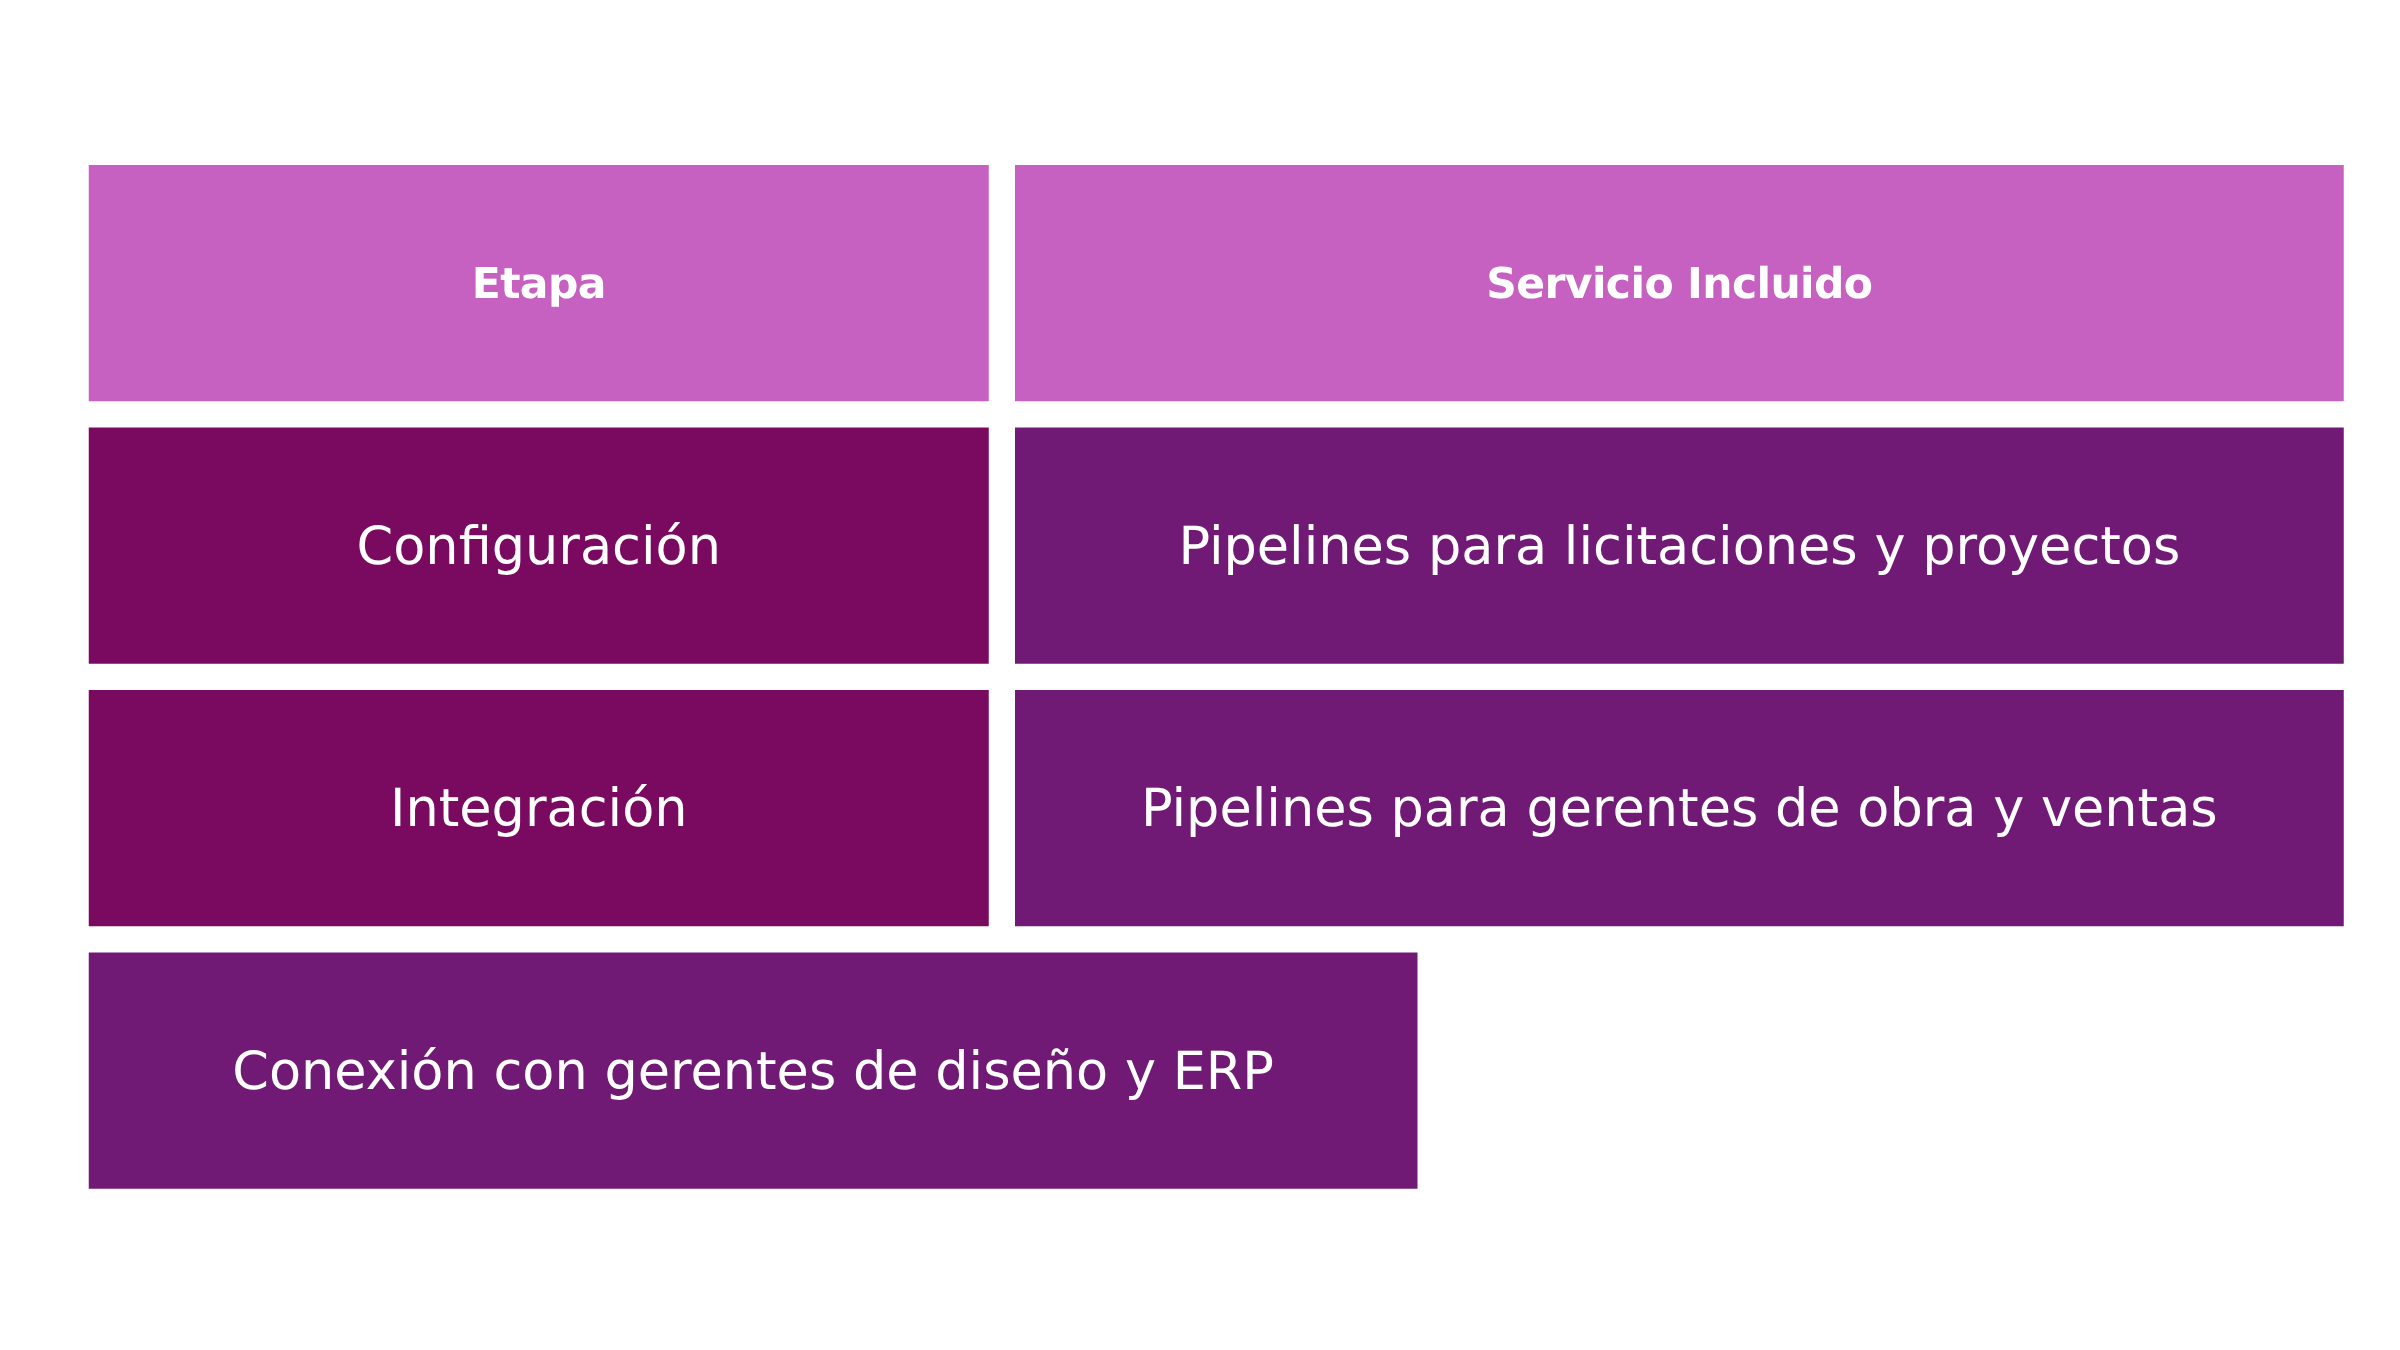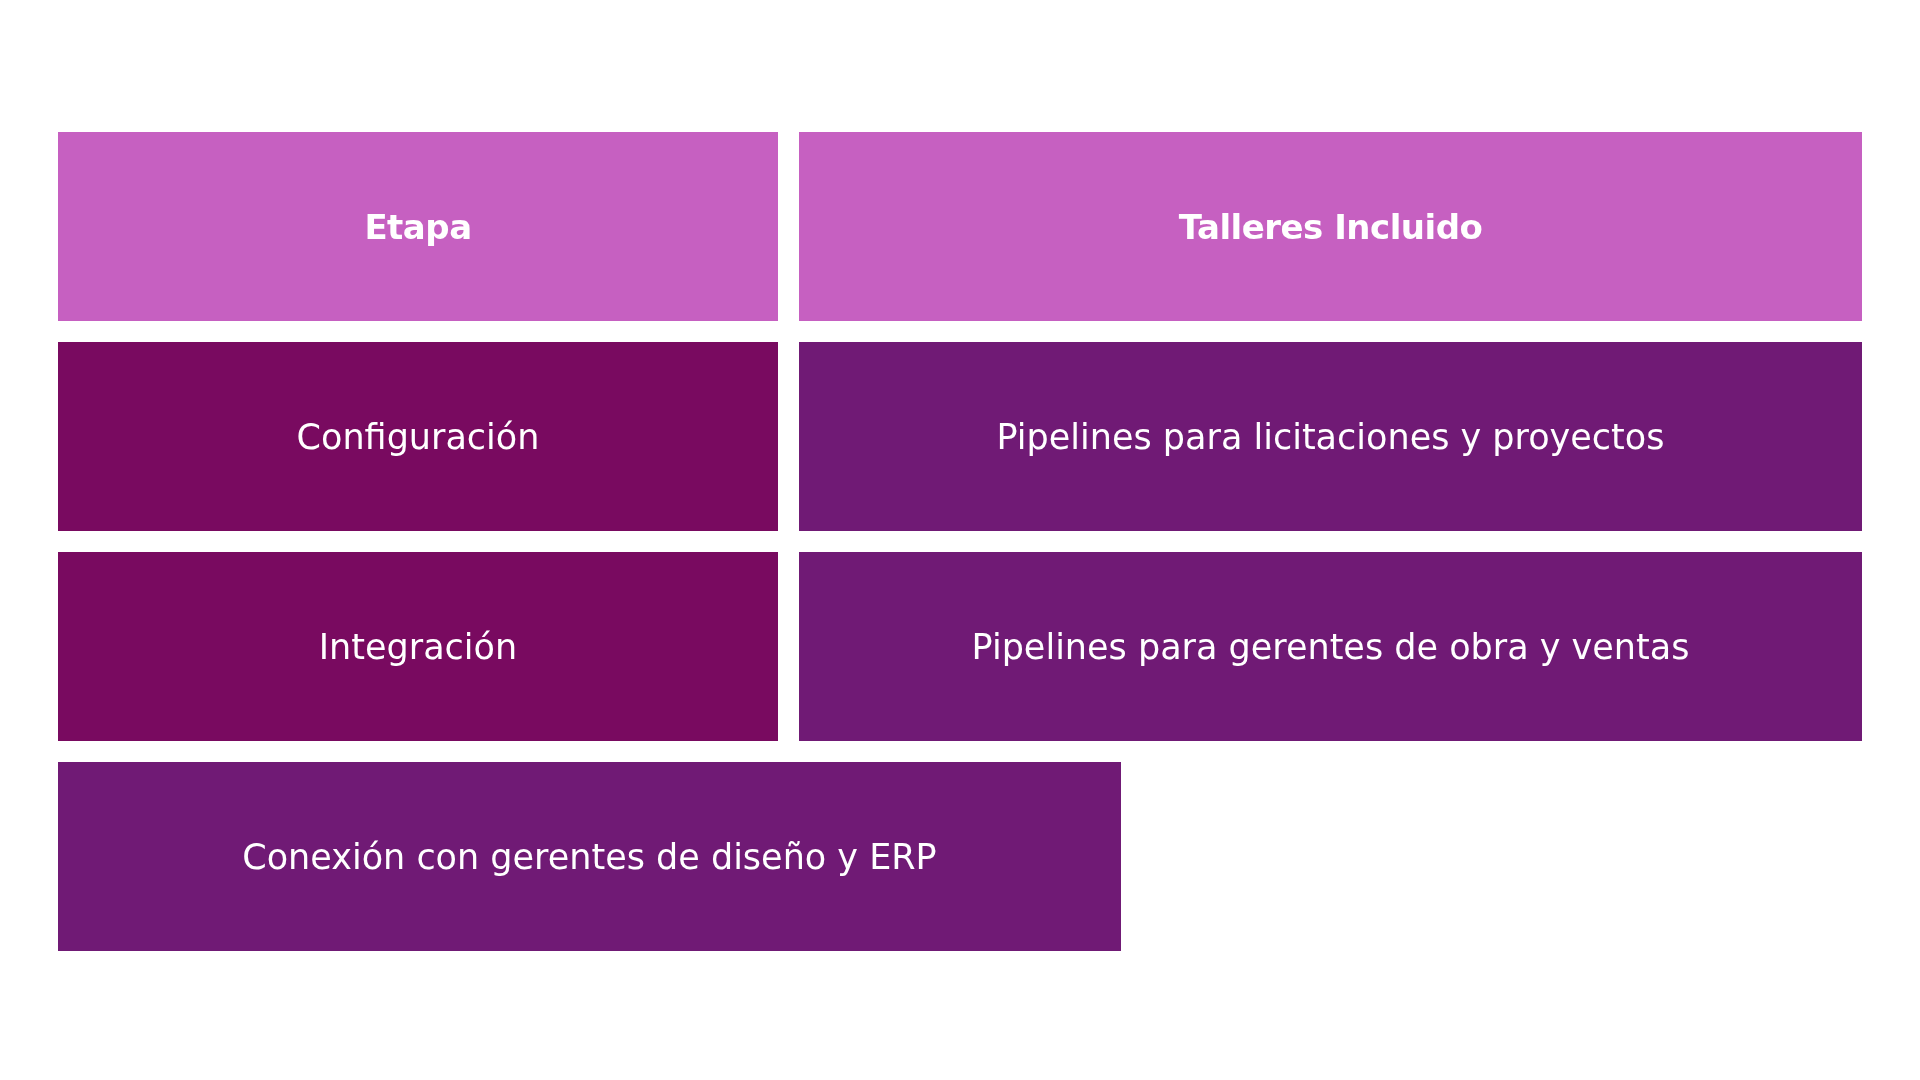--- a/index.html
+++ b/index.html
@@ -1,39 +1,39 @@
 <!DOCTYPE html>
 <html><head>
 <meta charset="utf-8">
 <style>
   html, body { margin: 0; padding: 0; }
   body {
     width: 1920px; height: 1080px; background: #ffffff; position: relative; overflow: hidden;
     font-family: "DejaVu Sans", sans-serif;
   }
-  .table { position: absolute; left: 58px; top: 132px; width: 1804px; }
+  .table { position: absolute; left: 71px; top: 132px; width: 1804px; }
   .row { display: flex; gap: 21px; margin-bottom: 21px; }
   .cell {
     height: 189px; display: flex; align-items: center; justify-content: center;
     color: #ffffff; box-sizing: border-box;
   }
   .c1 { width: 720px; }
   .c2 { width: 1063px; }
   .head .cell { background: #c660c1; font-weight: bold; font-size: 34px; letter-spacing: -0.5px; }
   .body .c1 { background: #790a60; }
   .body .c2 { background: #701a75; }
-  .body .cell { font-size: 35px; font-weight: normal; }
+  .body .cell { font-size: 42px; font-weight: normal; }
 </style>
 </head>
 <body>
 
 <div class="table">
   <div class="row head">
     <div class="cell c1">Etapa</div>
-    <div class="cell c2">Talleres Incluido</div>
+    <div class="cell c2">Servicio Incluido</div>
   </div>
   <div class="row body">
     <div class="cell c1">Configuración</div>
     <div class="cell c2">Pipelines para licitaciones y proyectos</div>
   </div>
   <div class="row body">
     <div class="cell c1">Integración</div>
     <div class="cell c2">Pipelines para gerentes de obra y ventas</div>
   </div>
   <div class="row body">

